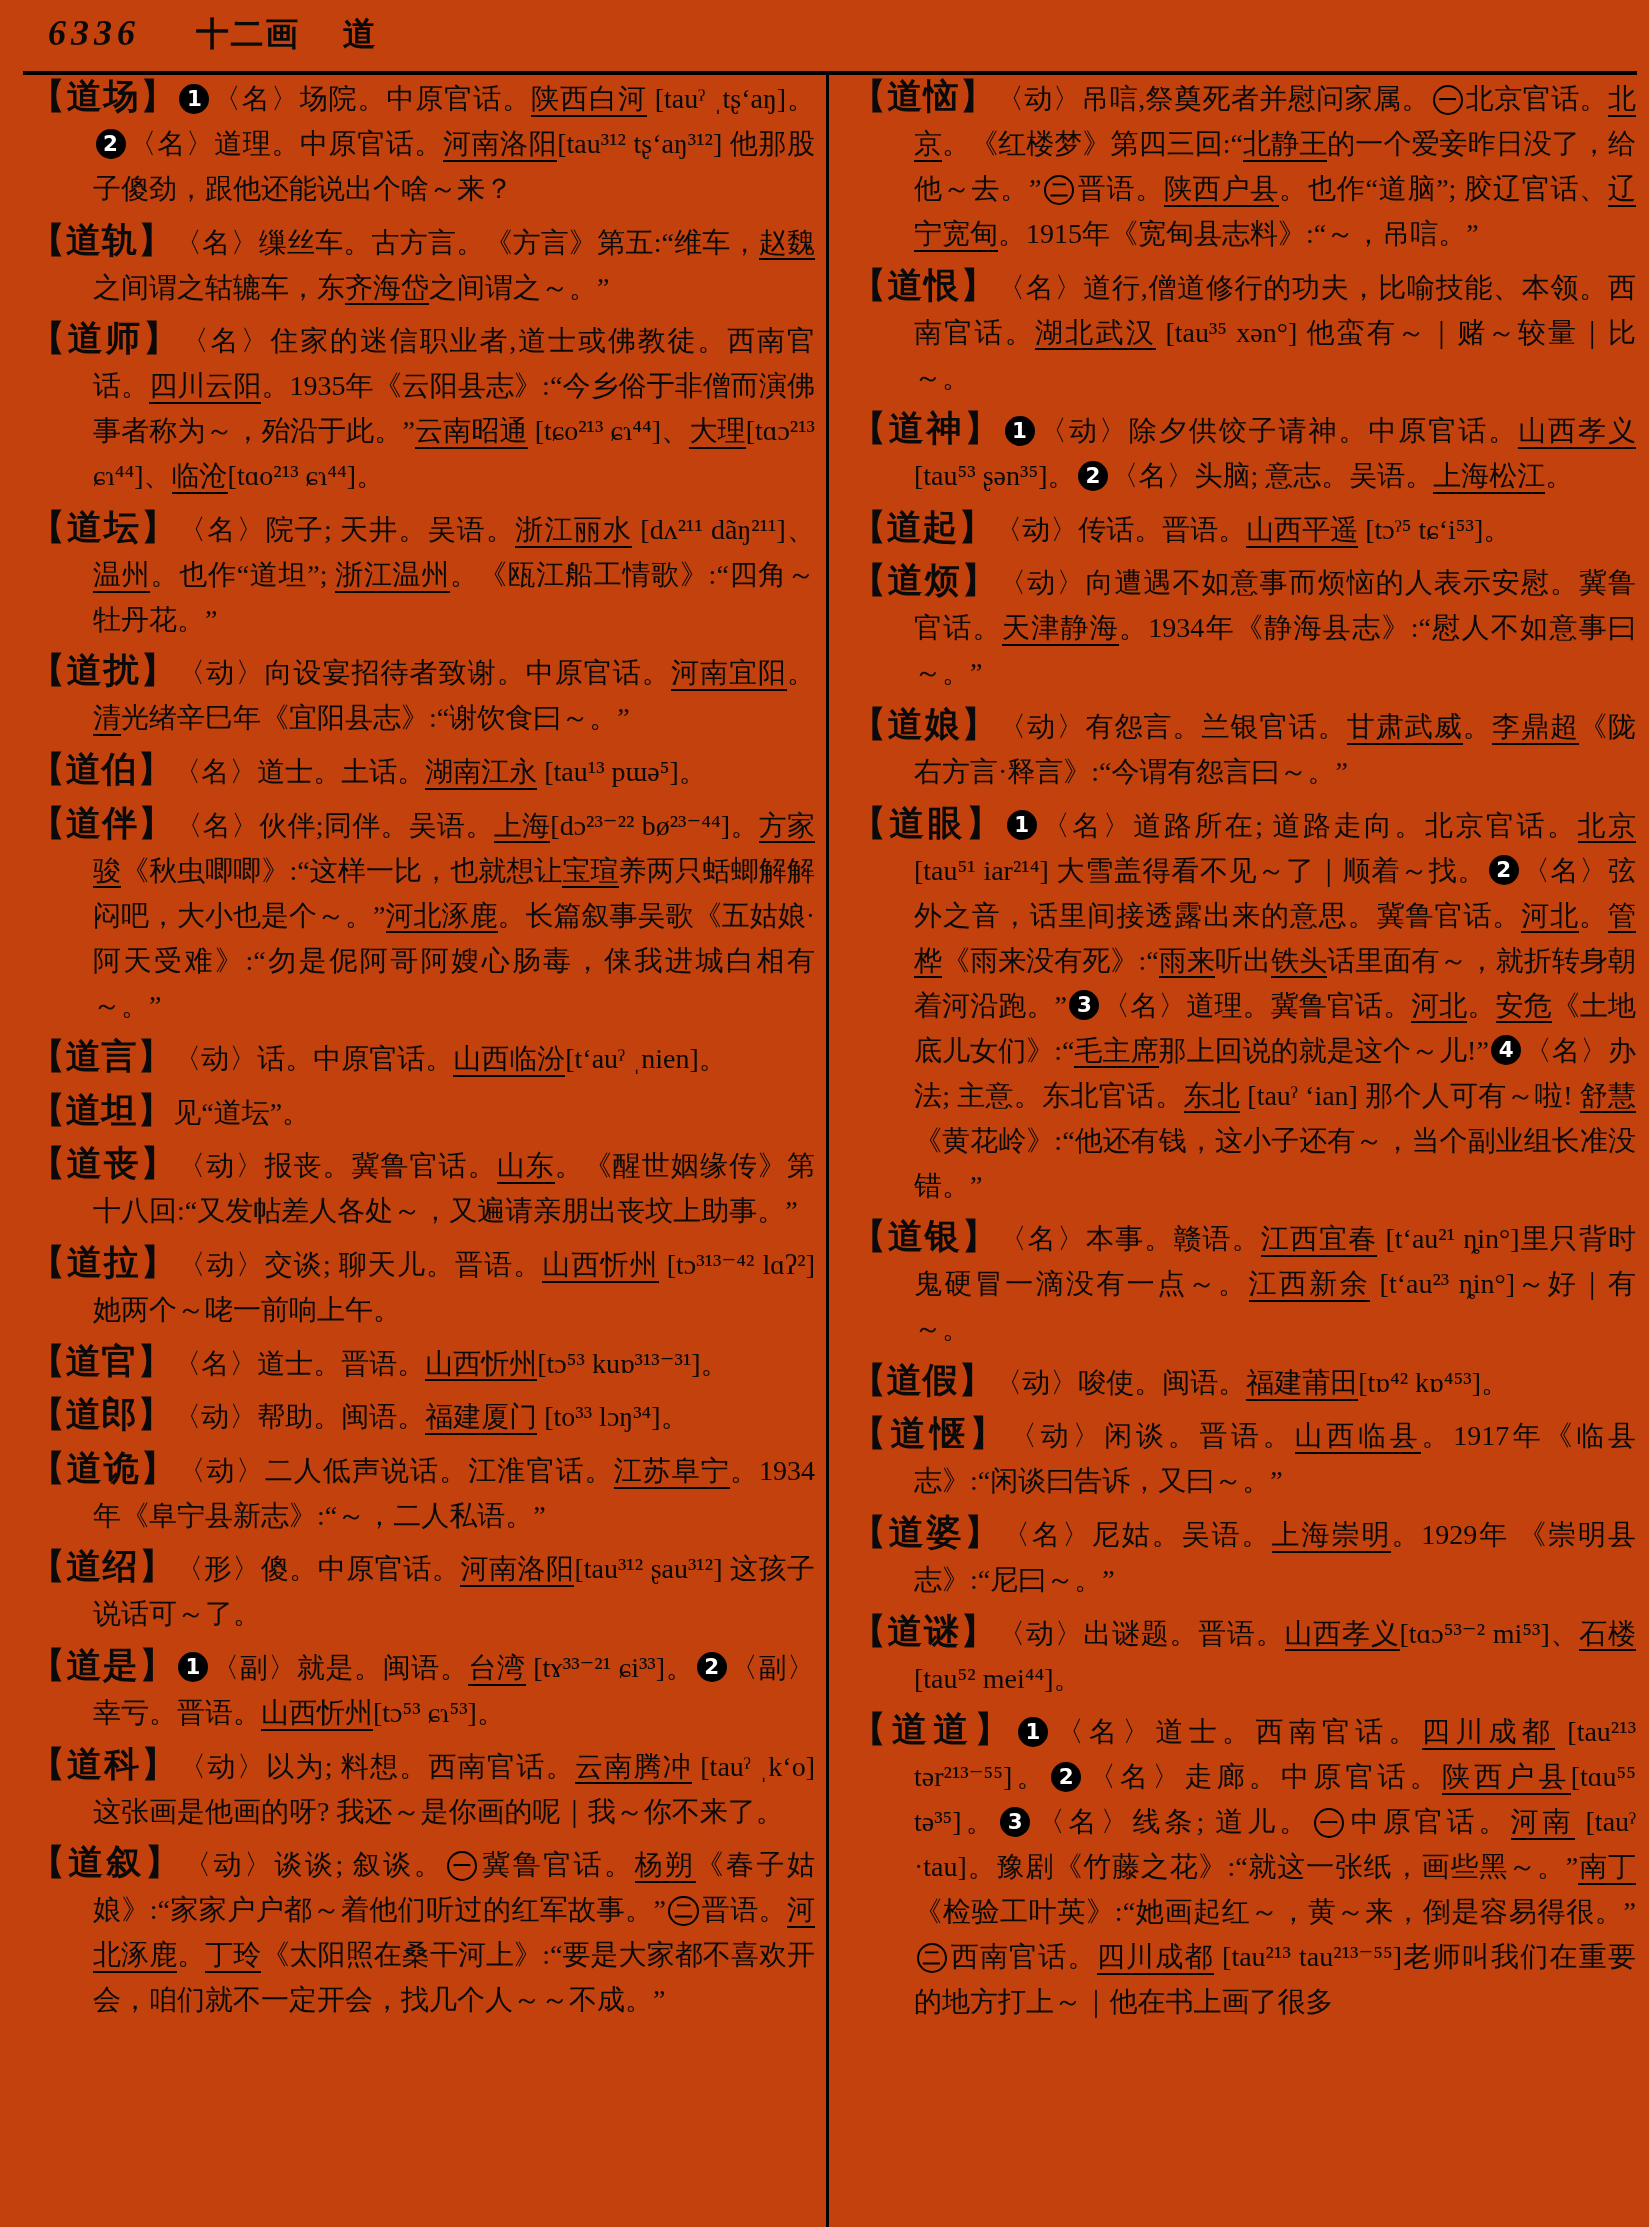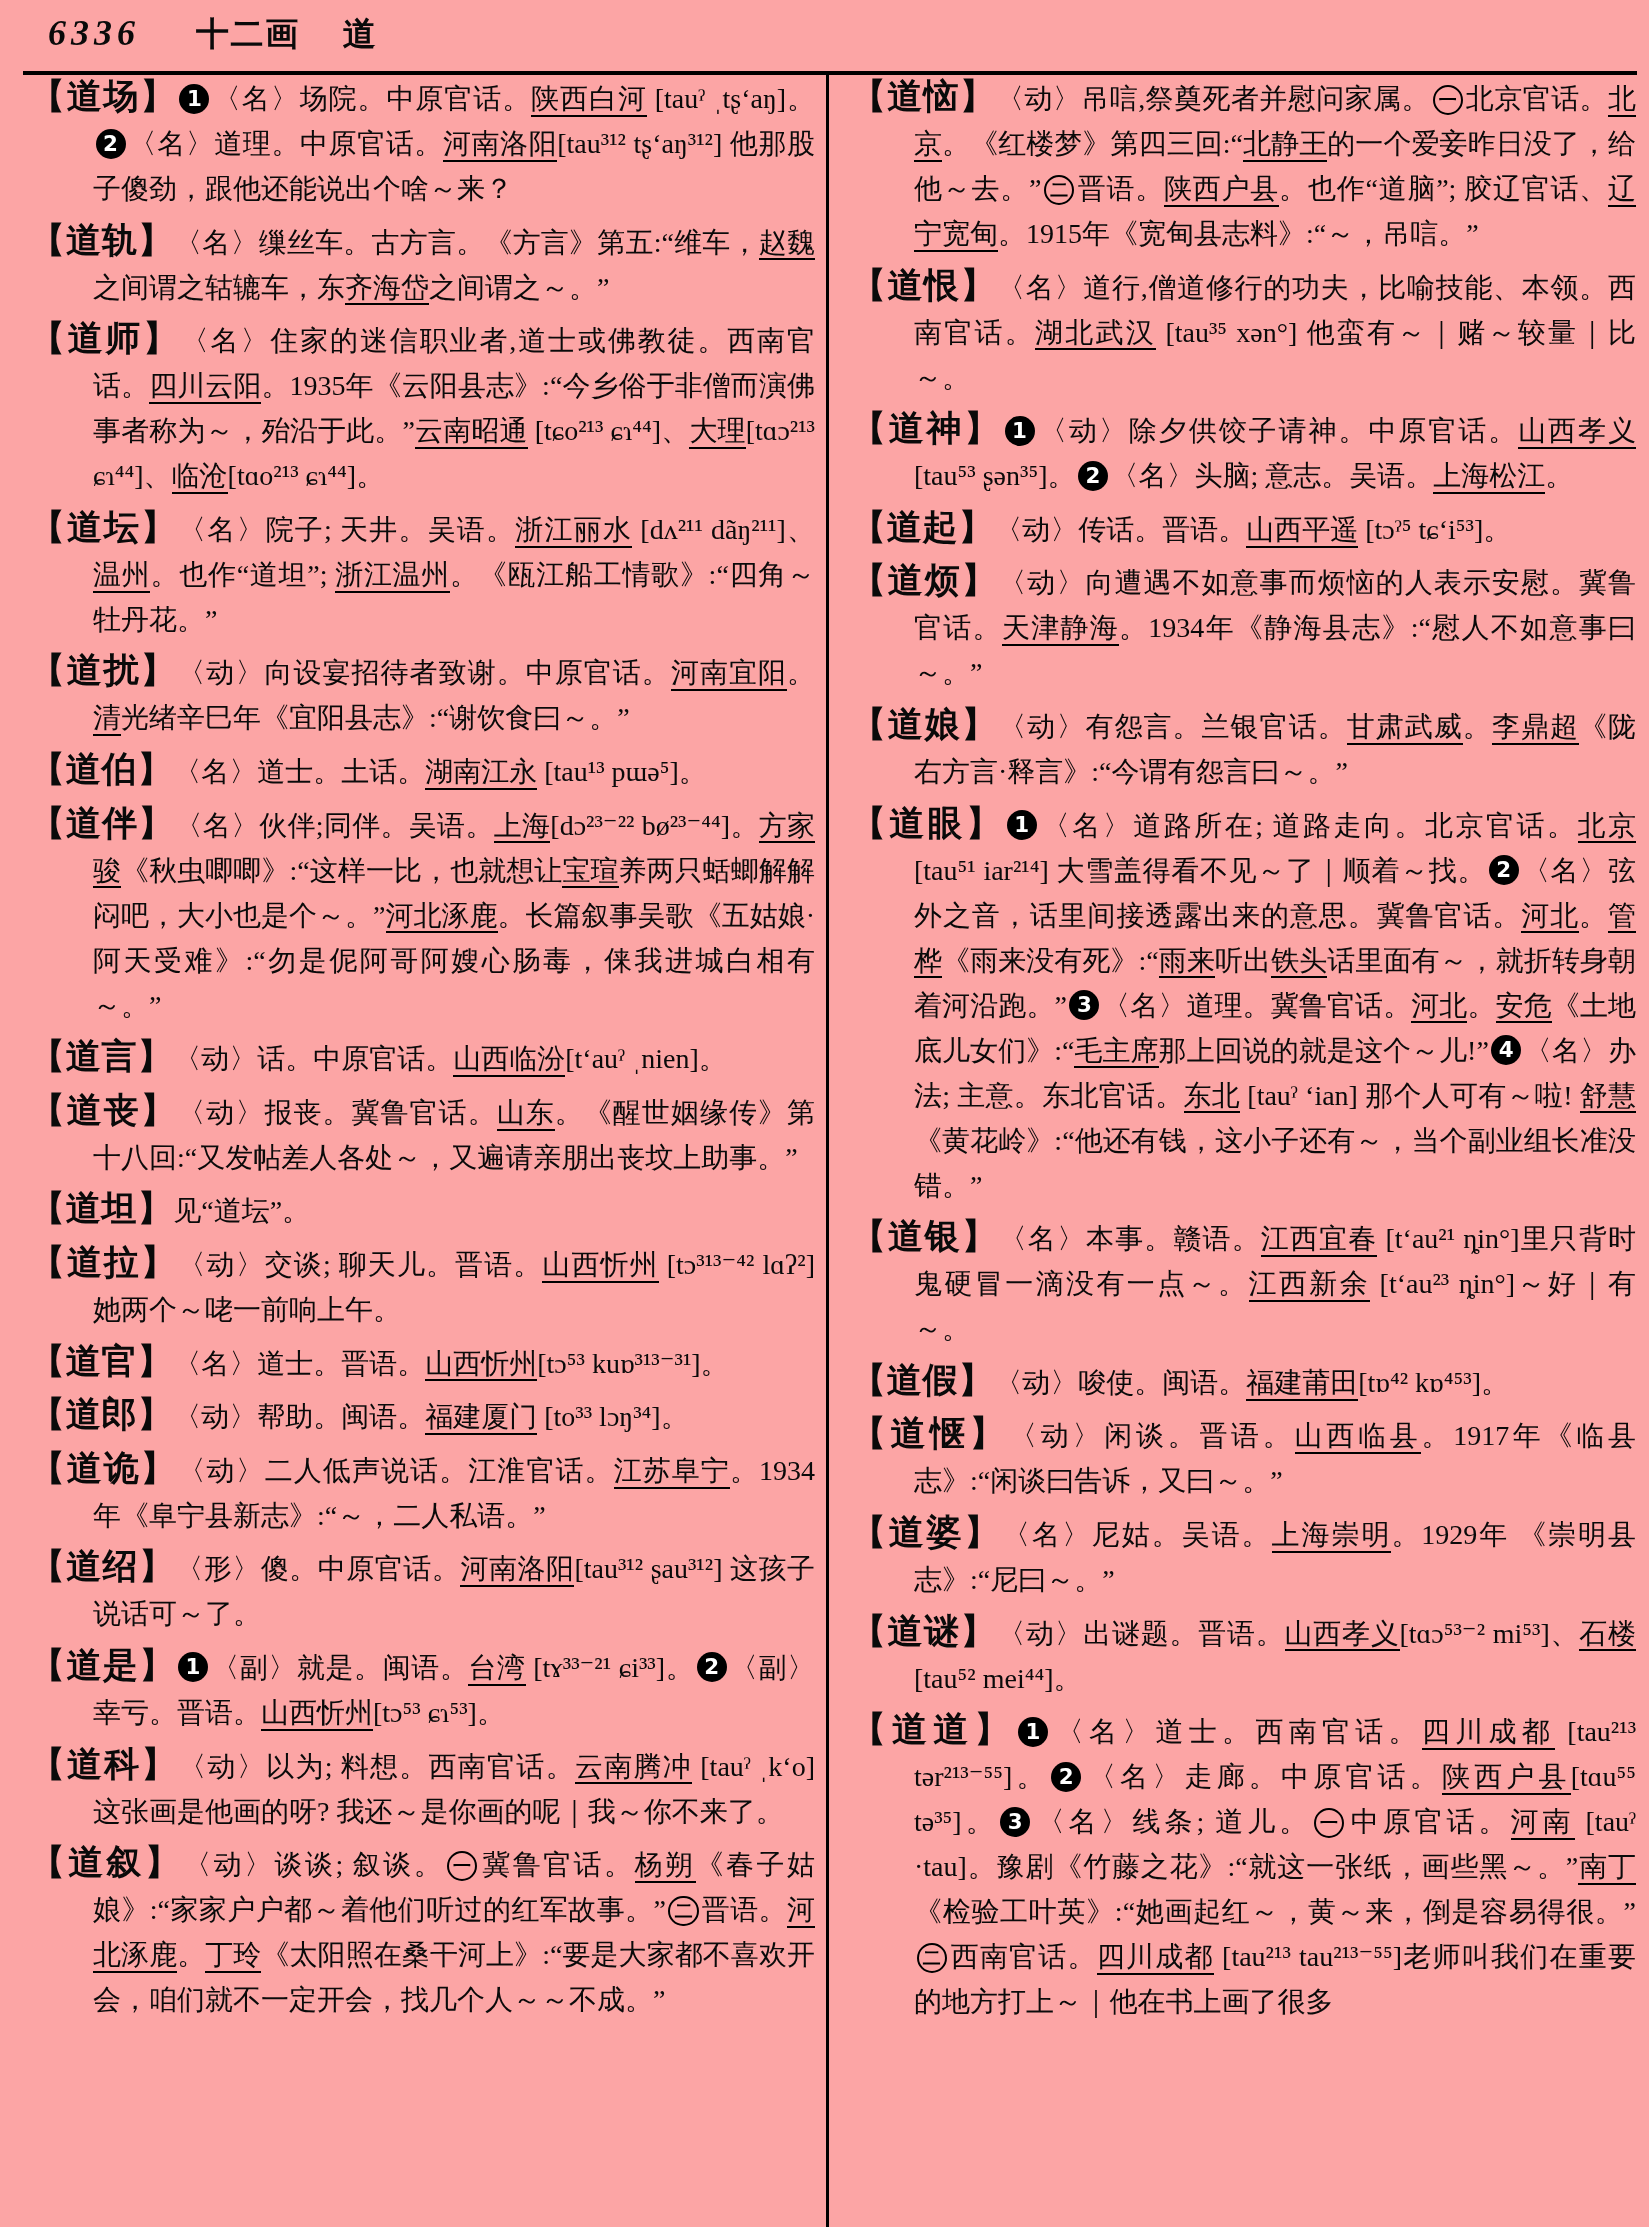--- a/index.html
+++ b/index.html
@@ -1,17 +1,17 @@
 <!DOCTYPE html>
 <html style="font-size:13.2px"><head>
 <meta charset="utf-8">
 <style>
   html,body{margin:0;padding:0;background:#e8e8e4;}
   .page{
-    position:relative; width:1650px; height:2227px; background:#fca5a5;
+    position:relative; width:1650px; height:2227px; background:#c2410c;
     font-family:"Liberation Serif","DejaVu Serif",serif; color:#0a0a0a;
     overflow:hidden;
   }
   .header{position:absolute; top:11.5px; left:48px; font-weight:bold; font-size:33px; letter-spacing:1.6px;}
   .header .pageno{font-style:italic; font-size:36px; margin-right:56px; letter-spacing:5px;}
   .header .sect{margin-right:43px;}
   .toprule{position:absolute; left:23px; top:71px; width:1614px; height:4.1px; background:#000;}
   .vrule{position:absolute; left:826px; top:75px; width:2.5px; height:2152px; background:#000;}
   .col{
     position:absolute; top:74px; width:785px;
@@ -45,22 +45,22 @@
   <div class="vrule"></div>
   <div class="col col-left" id="col-left">
       <p class="entry"><span class="head">【道场】</span><span class="cnum">1</span>〈名〉场院。中原官话。<span class="u">陕西白河</span> [tauˀ ˌtʂʻaŋ]。<span class="cnum">2</span>〈名〉道理。中原官话。<span class="u">河南洛阳</span>[tau³¹² tʂʻaŋ³¹²] 他那股子傻劲，跟他还能说出个啥～来？</p>
       <p class="entry"><span class="head">【道轨】</span>〈名〉缫丝车。古方言。《方言》第五:“维车，<span class="u">赵魏</span>之间谓之轱辘车，东<span class="u">齐海岱</span>之间谓之～。”</p>
       <p class="entry"><span class="head">【道师】</span>〈名〉住家的迷信职业者,道士或佛教徒。西南官话。<span class="u">四川云阳</span>。1935年《云阳县志》:“今乡俗于非僧而演佛事者称为～，殆沿于此。”<span class="u">云南昭通</span> [tɕo²¹³ ɕɿ⁴⁴]、<span class="u">大理</span>[tɑɔ²¹³ ɕɿ⁴⁴]、<span class="u">临沧</span>[tɑo²¹³ ɕɿ⁴⁴]。</p>
       <p class="entry"><span class="head">【道坛】</span>〈名〉院子; 天井。吴语。<span class="u">浙江丽水</span> [dʌ²¹¹ dãŋ²¹¹]、<span class="u">温州</span>。也作“道坦”; <span class="u">浙江温州</span>。《瓯江船工情歌》:“四角～牡丹花。”</p>
       <p class="entry"><span class="head">【道扰】</span>〈动〉向设宴招待者致谢。中原官话。<span class="u">河南宜阳</span>。<span class="u">清</span>光绪辛巳年《宜阳县志》:“谢饮食曰～。”</p>
       <p class="entry"><span class="head">【道伯】</span>〈名〉道士。土话。<span class="u">湖南江永</span> [tau¹³ pɯə⁵]。</p>
       <p class="entry"><span class="head">【道伴】</span>〈名〉伙伴;同伴。吴语。<span class="u">上海</span>[dɔ²³⁻²² bø²³⁻⁴⁴]。<span class="u">方家骏</span>《秋虫唧唧》:“这样一比，也就想让<span class="u">宝瑄</span>养两只蛞蝍解解闷吧，大小也是个～。”<span class="u">河北涿鹿</span>。长篇叙事吴歌《五姑娘·阿天受难》:“勿是伲阿哥阿嫂心肠毒，俫我进城白相有～。”</p>
       <p class="entry"><span class="head">【道言】</span>〈动〉话。中原官话。<span class="u">山西临汾</span>[tʻauˀ ˌnien]。</p>
+      <p class="entry"><span class="head">【道坦】</span>见“道坛”。</p>
       <p class="entry"><span class="head">【道丧】</span>〈动〉报丧。冀鲁官话。<span class="u">山东</span>。《醒世姻缘传》第十八回:“又发帖差人各处～，又遍请亲朋出丧坟上助事。”</p>
-      <p class="entry"><span class="head">【道坦】</span>见“道坛”。</p>
       <p class="entry"><span class="head">【道拉】</span>〈动〉交谈; 聊天儿。晋语。<span class="u">山西忻州</span> [tɔ³¹³⁻⁴² lɑʔ²] 她两个～咾一前响上午。</p>
       <p class="entry"><span class="head">【道官】</span>〈名〉道士。晋语。<span class="u">山西忻州</span>[tɔ⁵³ kuɒ³¹³⁻³¹]。</p>
       <p class="entry"><span class="head">【道郎】</span>〈动〉帮助。闽语。<span class="u">福建厦门</span> [to³³ lɔŋ³⁴]。</p>
       <p class="entry"><span class="head">【道诡】</span>〈动〉二人低声说话。江淮官话。<span class="u">江苏阜宁</span>。1934年《阜宁县新志》:“～，二人私语。”</p>
       <p class="entry"><span class="head">【道绍】</span>〈形〉傻。中原官话。<span class="u">河南洛阳</span>[tau³¹² ʂau³¹²] 这孩子说话可～了。</p>
       <p class="entry"><span class="head">【道是】</span><span class="cnum">1</span>〈副〉就是。闽语。<span class="u">台湾</span> [tɤ³³⁻²¹ ɕi³³]。<span class="cnum">2</span>〈副〉幸亏。晋语。<span class="u">山西忻州</span>[tɔ⁵³ ɕɿ⁵³]。</p>
       <p class="entry"><span class="head">【道科】</span>〈动〉以为; 料想。西南官话。<span class="u">云南腾冲</span> [tauˀ ˌkʻo] 这张画是他画的呀? 我还～是你画的呢｜我～你不来了。</p>
       <p class="entry"><span class="head">【道叙】</span>〈动〉谈谈; 叙谈。<span class="cring">一</span>冀鲁官话。<span class="u">杨朔</span>《春子姑娘》:“家家户户都～着他们听过的红军故事。”<span class="cring">二</span>晋语。<span class="u">河北涿鹿</span>。<span class="u">丁玲</span>《太阳照在桑干河上》:“要是大家都不喜欢开会，咱们就不一定开会，找几个人～～不成。”</p>
     </div>
   <div class="col col-right" id="col-right">

